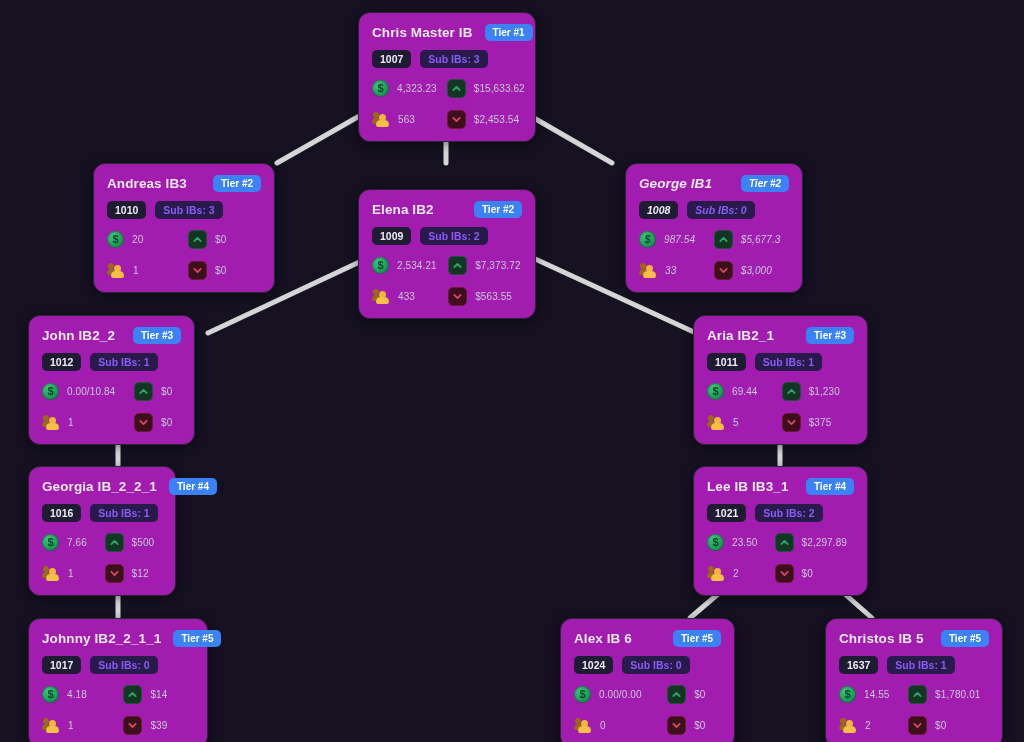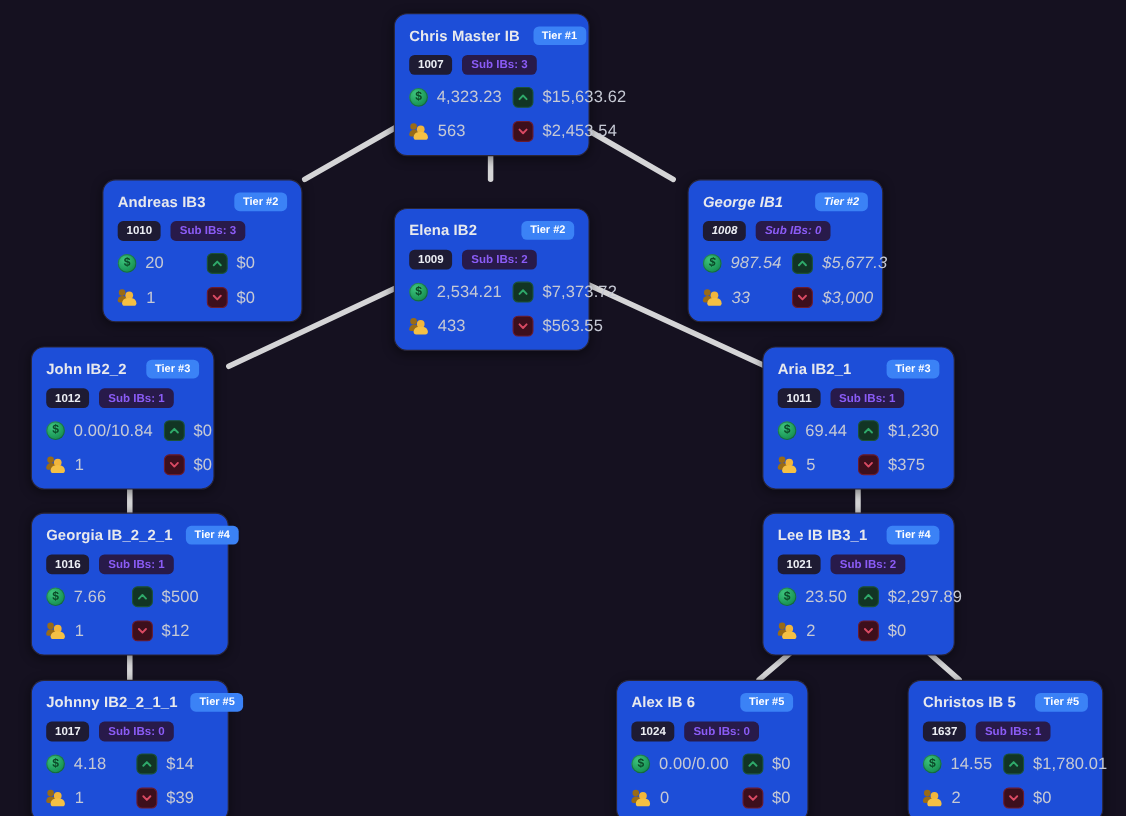--- a/index.html
+++ b/index.html
@@ -30,21 +30,21 @@
     left: 0; top: 0;
     width: 1024px;
     height: 742px;
     pointer-events: none;
     z-index: 1;
   }
 
   .node-card {
     position: absolute;
     z-index: 2;
-    background: #1d4ed8;
+    background: #a21caf;
     border: 1px solid #2a2536;
     border-radius: 12px;
     padding: 11px 13px 12px 13px;
     box-shadow: 0 2px 10px rgba(0,0,0,0.45);
   }
 
   .card-header {
     display: flex;
     align-items: center;
     justify-content: space-between;
@@ -106,21 +106,21 @@
     row-gap: 12px;
   }
 
   .stat-cell {
     display: flex;
     align-items: center;
     gap: 8px;
   }
 
   .stat-value {
-    font-size: 15px;
+    font-size: 10px;
     color: #c6c9d4;
     white-space: nowrap;
     letter-spacing: 0.1px;
   }
 
   
   .icon-money {
     width: 17px; height: 17px;
     border-radius: 50%;
     background: radial-gradient(circle at 35% 30%, #3ec47d 0%, #1f9d5c 55%, #13753f 100%);
@@ -440,21 +440,21 @@
           <div class="stat-cell">
             <span class="icon-chip icon-down">
               <svg width="11" height="11" viewBox="0 0 12 12">
                 <path d="M2.5 4.2L6 7.8L9.5 4.2" fill="none" stroke="#d94a63" stroke-width="1.9" stroke-linecap="round" stroke-linejoin="round"></path>
               </svg>
             </span>
             <span class="stat-value">$375</span>
           </div>
         </div>
       </div>
-      <div class="node-card" style="left: 28px; top: 466px; width: 180px;">
+      <div class="node-card" style="left: 28px; top: 466px; width: 148px;">
         <div class="card-header">
           <div class="node-title">Georgia IB_2_2_1</div>
           <div class="tier-badge">Tier #4</div>
         </div>
         <div class="badge-row">
           <span class="id-badge">1016</span>
           <span class="subib-badge">Sub IBs: 1</span>
         </div>
         <div class="stats-grid">
           <div class="stat-cell">

